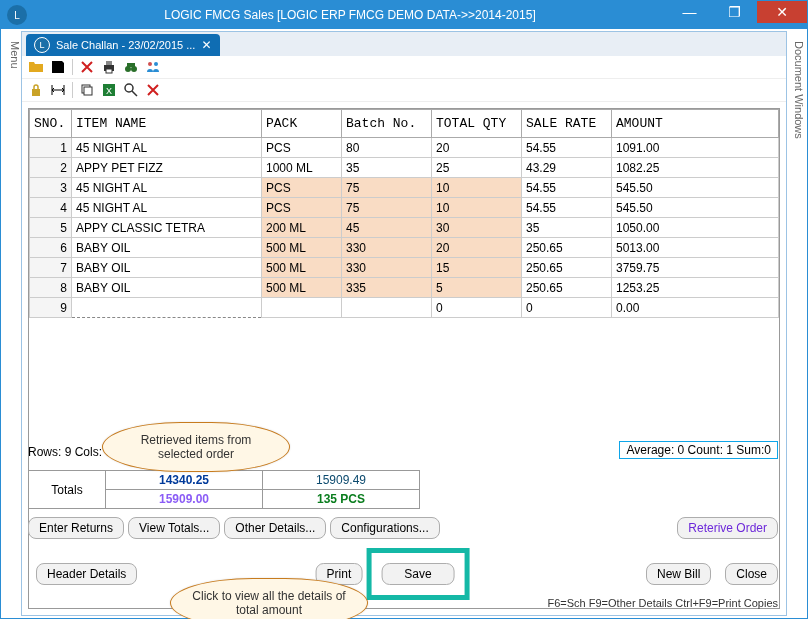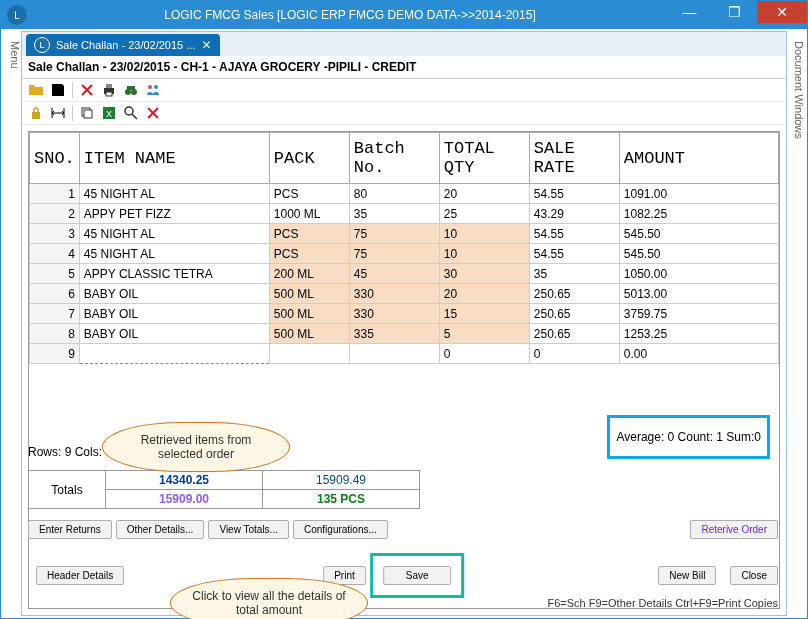--- a/index.html
+++ b/index.html
@@ -17,44 +17,44 @@
 .doc-tabs{height:24px;background:#e8eef5;display:flex;align-items:flex-end;padding-left:4px}
 .doc-tab{height:22px;background:#0f6db3;color:#fff;border-radius:4px 4px 0 0;padding:0 8px;display:flex;align-items:center;font-size:11px;gap:6px}
 .doc-tab .doc-icon{width:14px;height:14px;background:#1b6fa8;border:1px solid #fff;border-radius:50%;display:flex;align-items:center;justify-content:center;font-size:9px}
 .doc-tab .doc-close{font-family:Arial;font-size:12px}
 .hdr-line{font-weight:bold;font-size:12px;padding:4px 6px;border-bottom:1px solid #ccc}
 .toolbar{padding:3px 6px;display:flex;gap:6px;align-items:center;border-bottom:1px solid #eee}
 .toolbar .ico{width:16px;height:16px;display:inline-block}
 .sep{width:1px;height:16px;background:#ccc}
 .grid-wrap{flex:1;margin:6px;border:1px solid #999;position:relative;overflow:hidden;display:flex;flex-direction:column}
 table.grid{border-collapse:collapse;width:100%;font-size:12px}
-table.grid th{background:#fff;border:1px solid #aaa;padding:6px 4px;text-align:left;font-weight:normal;height:28px;box-sizing:border-box;font-family:"Courier New",monospace;font-size:17px}
+table.grid th{background:#fff;border:1px solid #aaa;padding:6px 4px;text-align:left;font-weight:normal;height:28px;box-sizing:border-box;font-family:"Courier New",monospace;font-size:13px}
 table.grid td{border:1px solid #ccc;padding:2px 4px;height:20px;box-sizing:border-box;font-size:12px}
 table.grid td.num{text-align:left}
 table.grid td.sno{text-align:right;background:#f5f5f5}
 .hl td.c-pack,.hl td.c-batch,.hl td.c-qty{background:#f9dcc4}
 .dotted{border:1px dashed #888 !important;background:#fff}
 .rows-cols{position:absolute;left:6px;bottom:156px;font-size:12px}
-.stats{position:absolute;right:16px;bottom:156px;font-size:12px;border:3px solid #0ea5e9;padding:12px 6px;background:#fff}
+.stats{position:absolute;right:8px;bottom:156px;font-size:12px;border:1px solid #0ea5e9;padding:1px 6px;background:#fff}
 .totals-box{position:absolute;left:6px;bottom:106px;border:1px solid #999;border-collapse:collapse}
 .totals-box td{border:1px solid #999;padding:2px 8px;font-size:12px;text-align:center}
 .totals-box .lbl{width:60px}
 .totals-box .v1{width:140px;color:#003a9b;font-weight:bold}
 .totals-box .v2{width:140px;color:#0c4a6e;font-weight:normal}
 .totals-box .red{color:#8b5cf6;font-weight:bold}
 .totals-box .grn{color:#0a7d1e;font-weight:bold}
-.btn{background:#f2f2f2;border:1px solid #adadad;padding:3px 10px;font-size:10px;cursor:pointer;border-radius:2px}
+.btn{background:#f2f2f2;border:1px solid #adadad;padding:3px 10px;font-size:12px;cursor:pointer;border-radius:8px}
 .btn:disabled{color:#6d28d9}
 .row-btns1{position:absolute;left:6px;bottom:76px;display:flex;gap:4px}
 .retrieve{position:absolute;right:8px;bottom:76px}
 .row-btns2{position:absolute;bottom:30px;left:8px;right:0;display:flex;align-items:center}
 .row-btns2 .left-b{margin-left:6px}
 .row-btns2 .center-b{position:absolute;left:50%;transform:translateX(-60%);display:flex;gap:4px;align-items:center}
 .row-btns2 .right-b{position:absolute;right:8px;display:flex;gap:14px}
-.save-highlight{border:3px solid #14b8a6;padding:10px}
+.save-highlight{border:5px solid #14b8a6;padding:10px}
 .footnote{position:absolute;right:8px;bottom:6px;font-size:11px;color:#333}
 .callout{position:absolute;border:1px solid #c77b1e;background:#fff7e6;border-radius:50%/60%;padding:10px 18px;text-align:center;font-size:12px;color:#333;box-shadow:0 0 2px rgba(0,0,0,.15)}
 .callout.c1{left:80px;top:390px;width:150px}
 .callout.c2{left:148px;top:546px;width:160px}
 svg.ic{width:16px;height:16px;vertical-align:middle}
 .ico-folder{fill:#e3a91f}
 .ico-save{fill:#000}
 .ico-red{fill:#d02020}
 </style>
 </head>
@@ -78,21 +78,20 @@
   <div class="inner">
 
     <div class="doc-tabs">
       <div class="doc-tab">
         <span class="doc-icon">L</span>
         <span>Sale Challan - 23/02/2015 ...</span>
         <span class="doc-close">✕</span>
       </div>
     </div>
 
-    <div class="hdr-line">Sale Challan - 23/02/2015 - CH-1 - AJAYA GROCERY            -PIPILI - CREDIT</div>
 
     <div class="toolbar">
       <span class="ico"><svg class="ic" viewBox="0 0 16 16">
             <path class="ico-folder" d="M1 3h5l1 2h8v8H1z"></path>
           </svg></span>
       <span class="ico"><svg class="ic" viewBox="0 0 16 16">
             <path class="ico-save" d="M2 2h10l2 2v10H2zM4 3h6v4H4zM5 10h6v3H5z" fill="#000"></path>
           </svg></span>
       <span class="sep"></span>
       <span class="ico"><svg class="ic" viewBox="0 0 16 16">
@@ -253,22 +252,22 @@
       </tr>
       <tr>
         <td class="v1 red">15909.00</td>
         <td class="v2 grn">135 PCS</td>
       </tr>
     </tbody>
       </table>
 
     <div class="row-btns1">
       <button class="btn">Enter Returns</button>
+      <button class="btn">View Totals...</button>
       <button class="btn">Other Details...</button>
-      <button class="btn">View Totals...</button>
       <button class="btn">Configurations...</button>
     </div>
     <button class="btn retrieve" disabled="">Reterive Order</button>
 
     <div class="row-btns2">
       <button class="btn left-b">Header Details</button>
       <div class="center-b">
         <button class="btn">Print</button>
         <span class="save-highlight">
           <button class="btn" style="padding:3px 22px">Save</button>

